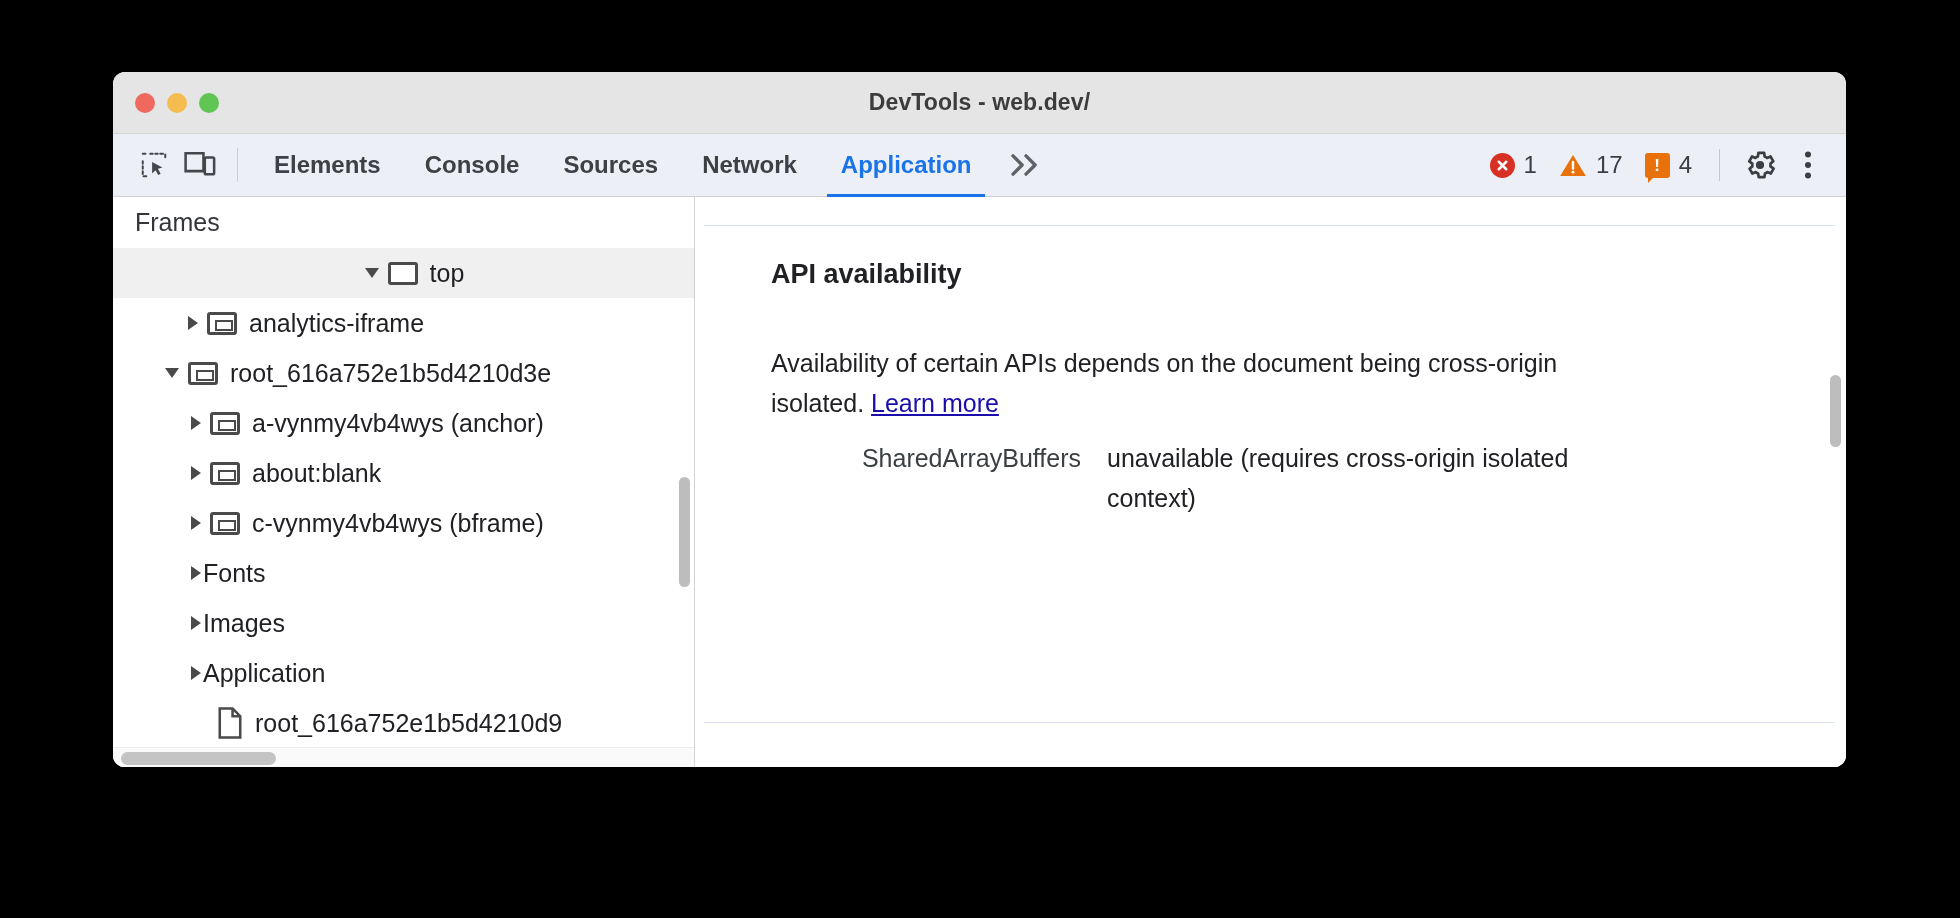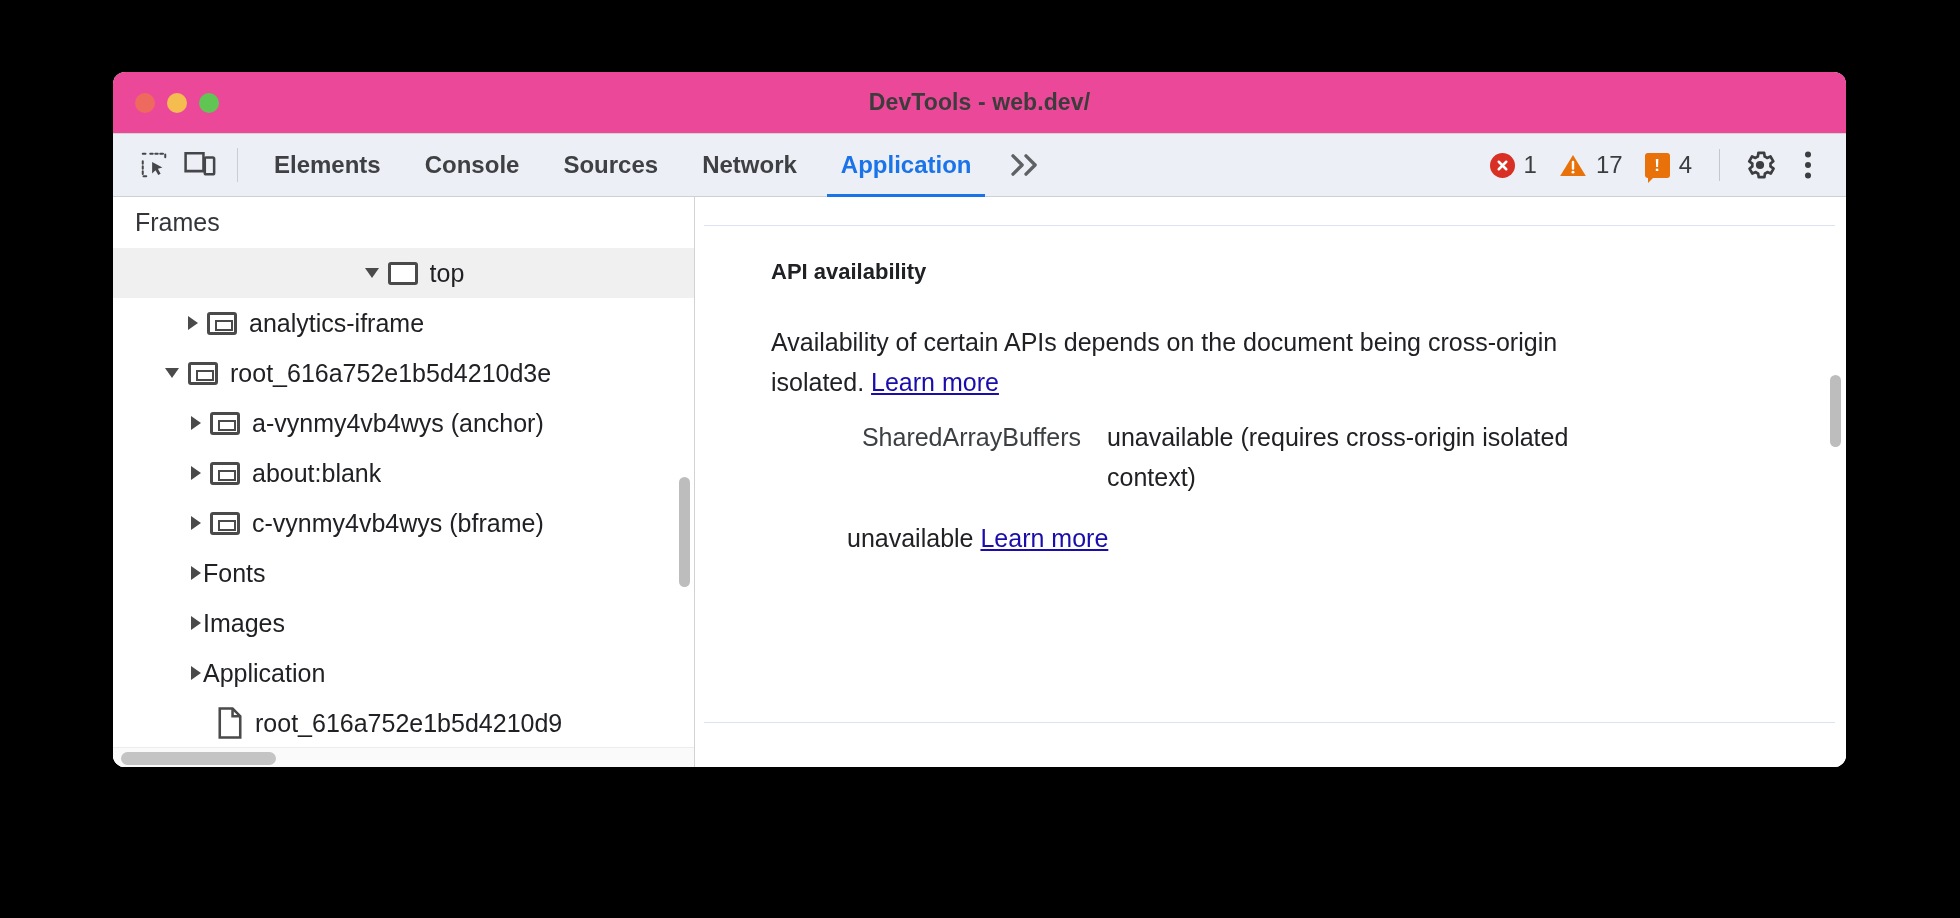--- a/index.html
+++ b/index.html
@@ -17,21 +17,21 @@
     background: #ffffff;
     border-radius: 12px;
     overflow: hidden;
     box-shadow: 0 10px 40px rgba(0,0,0,0.45);
   }
 
   
   #titlebar {
     position: relative;
     height: 62px;
-    background: #ec4899;
+    background: #e5e5e5;
     border-bottom: 1px solid #d4d4d4;
     display: flex;
     align-items: center;
   }
   .traffic-lights {
     position: absolute;
     left: 22px; top: 50%;
     transform: translateY(-50%);
     display: flex; gap: 12px;
   }
@@ -257,24 +257,24 @@
     background: #dbe3f1;
   }
   #main-bottom-rule {
     position: absolute;
     left: 9px; right: 11px; bottom: 44px;
     height: 1px;
     background: #dbe3f1;
   }
   #main-inner { padding: 62px 0 0 76px; }
   h2#section-title {
-    font-size: 22px;
+    font-size: 27px;
     font-weight: bold;
     color: #202124;
-    margin-bottom: 38px;
+    margin-bottom: 54px;
   }
   #section-desc {
     font-size: 25px;
     color: #202124;
     line-height: 1.58;
     max-width: 790px;
     margin-bottom: 16px;
   }
   a.link { color: #1a0dab; text-decoration: none; }
   a.link.u { text-decoration: underline; }
@@ -488,24 +488,20 @@
 
         <div class="api-table">
           <div class="api-row">
             <span class="api-name">SharedArrayBuffers</span>
             <span class="api-value">
               <span>unavailable</span>
               <span class="api-note">(requires cross-origin isolated context)</span>
             </span>
           </div>
           <div class="api-row">
-            <span class="api-value">
-              <span>unavailable</span>
-              <a href="#" class="link u">Learn more</a>
-            </span>
           </div>
         </div>
       </div>
 
       <div id="main-vscroll"></div>
     </div>
   </div>
 </div>
 
 </body></html>

